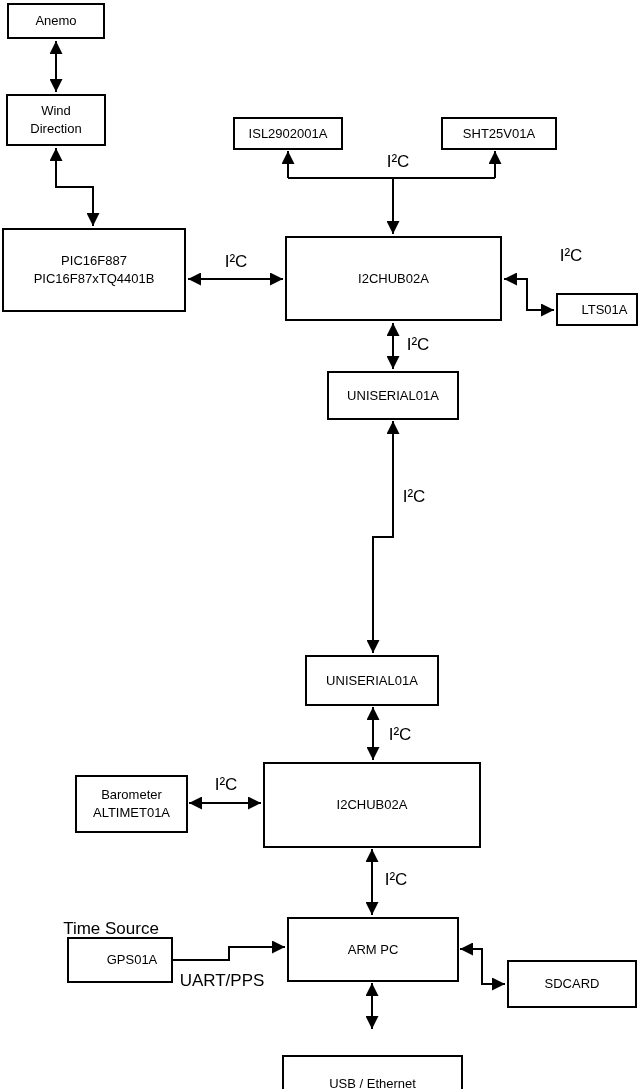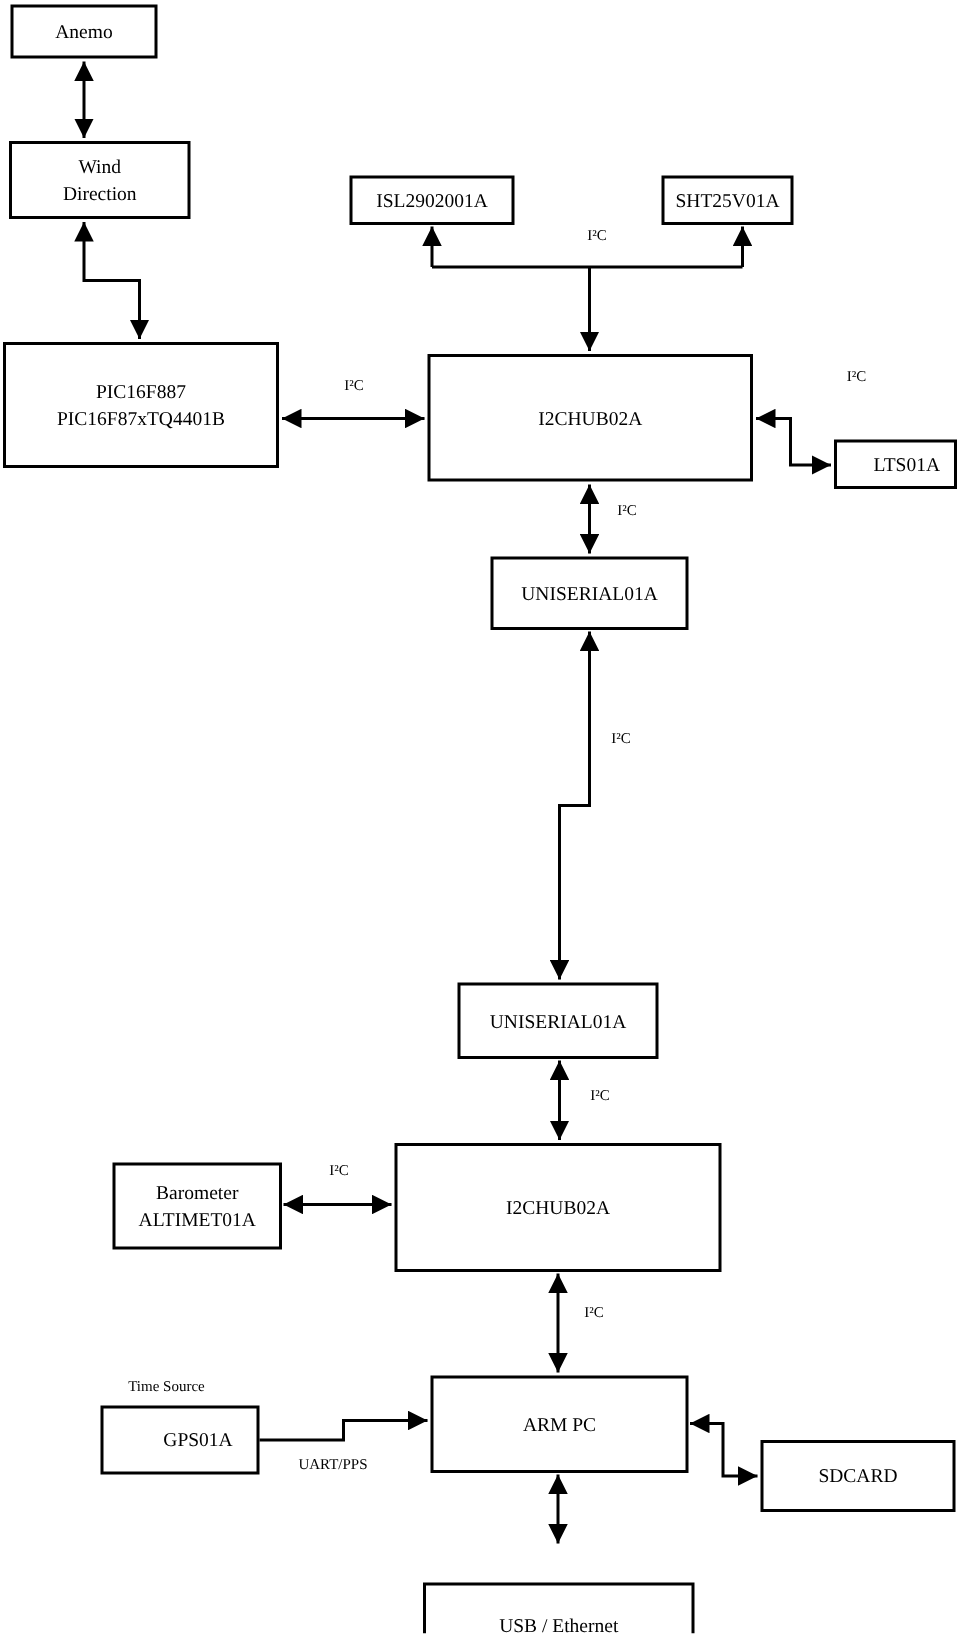--- a/index.html
+++ b/index.html
@@ -6,39 +6,39 @@
     --line:#000000;
     --bg:#ffffff;
     --boxfill:#ffffff;
     --text:#000000;
   }
   html,body{margin:0;padding:0;background:var(--bg);}
   #canvas{
     position:relative;
     width:640px;height:1089px;
     background:var(--bg);
-    font-family:Liberation Serif, serif;
+    font-family:Liberation Sans, sans-serif;
     color:var(--text);
     overflow:hidden;
   }
   #wires{position:absolute;left:0;top:0;width:640px;height:1089px;}
   #wires path{stroke:var(--line);stroke-width:2;fill:none;}
   .box{
     position:absolute;
     box-sizing:border-box;
     border:2px solid var(--line);
     background:var(--boxfill);
     display:flex;align-items:center;justify-content:center;
     text-align:center;
     font-size:13px;line-height:1.35;
     white-space:pre-line;
   }
   .lbl{
     position:absolute;
-    font-size:10px;
+    font-size:17px;
     transform:translateX(-50%);
     white-space:nowrap;
   }
 </style>
 </head>
 <body>
 
 <div id="canvas">
 
   <svg id="wires" viewBox="0 0 640 1089" xmlns="http://www.w3.org/2000/svg">
@@ -72,26 +72,26 @@
     <path d="M372 849 V915" marker-start="url(#arr)" marker-end="url(#arr)"></path>
 
     <path d="M172 960 H229 V947 H285" marker-end="url(#arr)"></path>
 
     <path d="M460 949 H482 V984 H505" marker-start="url(#arr)" marker-end="url(#arr)"></path>
 
     <path d="M372 983 V1029" marker-start="url(#arr)" marker-end="url(#arr)"></path>
   </svg>
 
   <div class="box" style="left:7px;top:3px;width:98px;height:36px;">Anemo</div>
-  <div class="box" style="left:6px;top:94px;width:121px;height:52px;">Wind
+  <div class="box" style="left:6px;top:94px;width:100px;height:52px;">Wind
 Direction</div>
   <div class="box" style="left:2px;top:228px;width:184px;height:84px;">PIC16F887
 PIC16F87xTQ4401B</div>
   <div class="box" style="left:233px;top:117px;width:110px;height:33px;">ISL2902001A</div>
-  <div class="box" style="left:441px;top:117px;width:88px;height:33px;text-align:center;">SHT25V01A</div>
+  <div class="box" style="left:441px;top:117px;width:116px;height:33px;text-align:center;">SHT25V01A</div>
   <div class="box" style="left:285px;top:236px;width:217px;height:85px;">I2CHUB02A</div>
   <div class="box" style="left:556px;top:293px;width:82px;height:33px;padding-left:15px;">LTS01A</div>
   <div class="box" style="left:327px;top:371px;width:132px;height:49px;">UNISERIAL01A</div>
   <div class="box" style="left:305px;top:655px;width:134px;height:51px;">UNISERIAL01A</div>
   <div class="box" style="left:75px;top:775px;width:113px;height:58px;">Barometer
 ALTIMET01A</div>
   <div class="box" style="left:263px;top:762px;width:218px;height:86px;">I2CHUB02A</div>
   <div class="box" style="left:67px;top:937px;width:106px;height:46px;padding-left:24px;">GPS01A</div>
   <div class="box" style="left:287px;top:917px;width:172px;height:65px;">ARM PC</div>
   <div class="box" style="left:507px;top:960px;width:130px;height:48px;">SDCARD</div>

